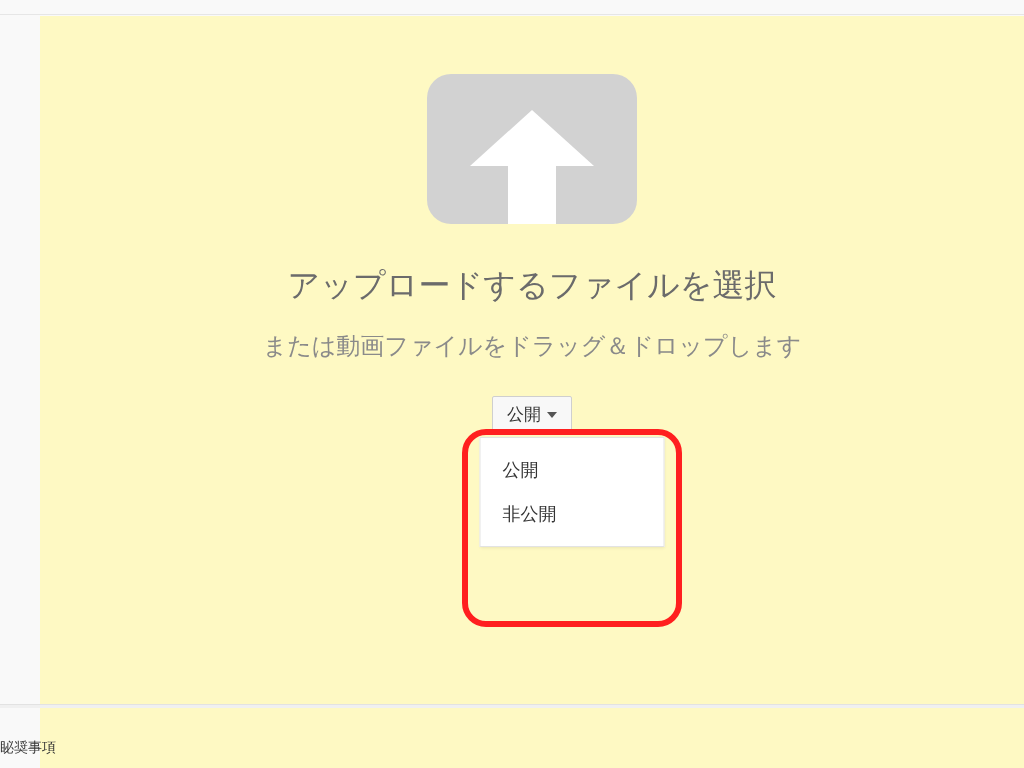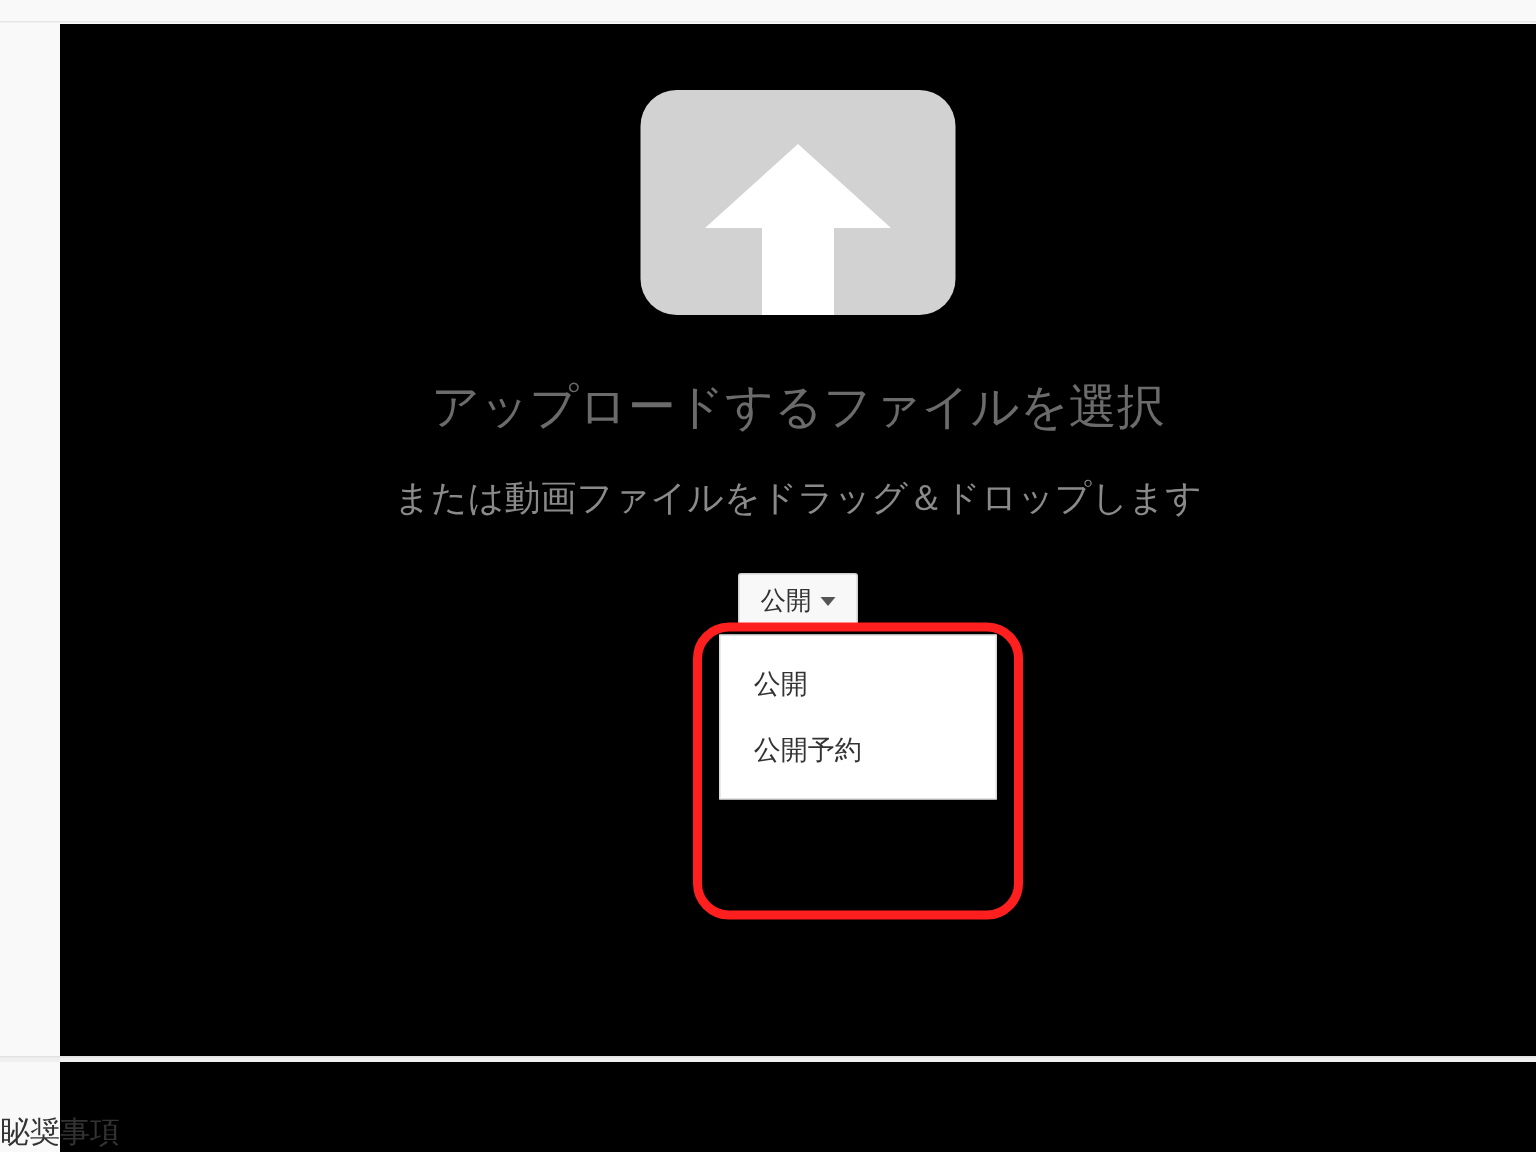--- a/index.html
+++ b/index.html
@@ -18,25 +18,25 @@
       right: 0;
       height: 1px;
       background: #e6e6e6;
     }
     .main {
       position: absolute;
       top: 16px;
       left: 0;
       right: 0;
       bottom: 0;
-      background: #000000;
+      background: #fef9c3;
       display: flex;
       flex-direction: column;
       align-items: center;
-      padding-top: 44px;
+      padding-top: 58px;
       margin-left: 40px;
     }
     .upload-icon {
       width: 210px;
       height: 150px;
       background: #d2d2d2;
       border-radius: 24px;
       position: relative;
       margin-bottom: 40px;
     }
@@ -141,22 +141,22 @@
       left: 0;
       right: 0;
       bottom: 60px;
       height: 4px;
       background: #f0f0f0;
       border-top: 1px solid #e2e2e2;
     }
     .footer-text {
       position: absolute;
       left: 0px;
-      bottom: 0;
-      font-size: 20px;
+      bottom: 11px;
+      font-size: 14px;
       color: #333;
     }
   </style>
 </head>
 <body>
 
 <div class="top-rule"></div>
 
 <div class="main">
 
@@ -172,21 +172,21 @@
 
   <div class="dropdown-wrap">
     <button class="select-btn">
       <span>公開</span>
       <span class="caret"></span>
     </button>
 
     <div class="menu-anchor">
       <div class="menu">
         <div class="menu-item">公開</div>
-        <div class="menu-item">公開予約</div>
+        <div class="menu-item">非公開</div>
       </div>
       <div class="highlight"></div>
     </div>
   </div>
 
 </div>
 
 <div class="bottom-rule"></div>
 <div class="footer-text">䀣奨事項</div>
 

